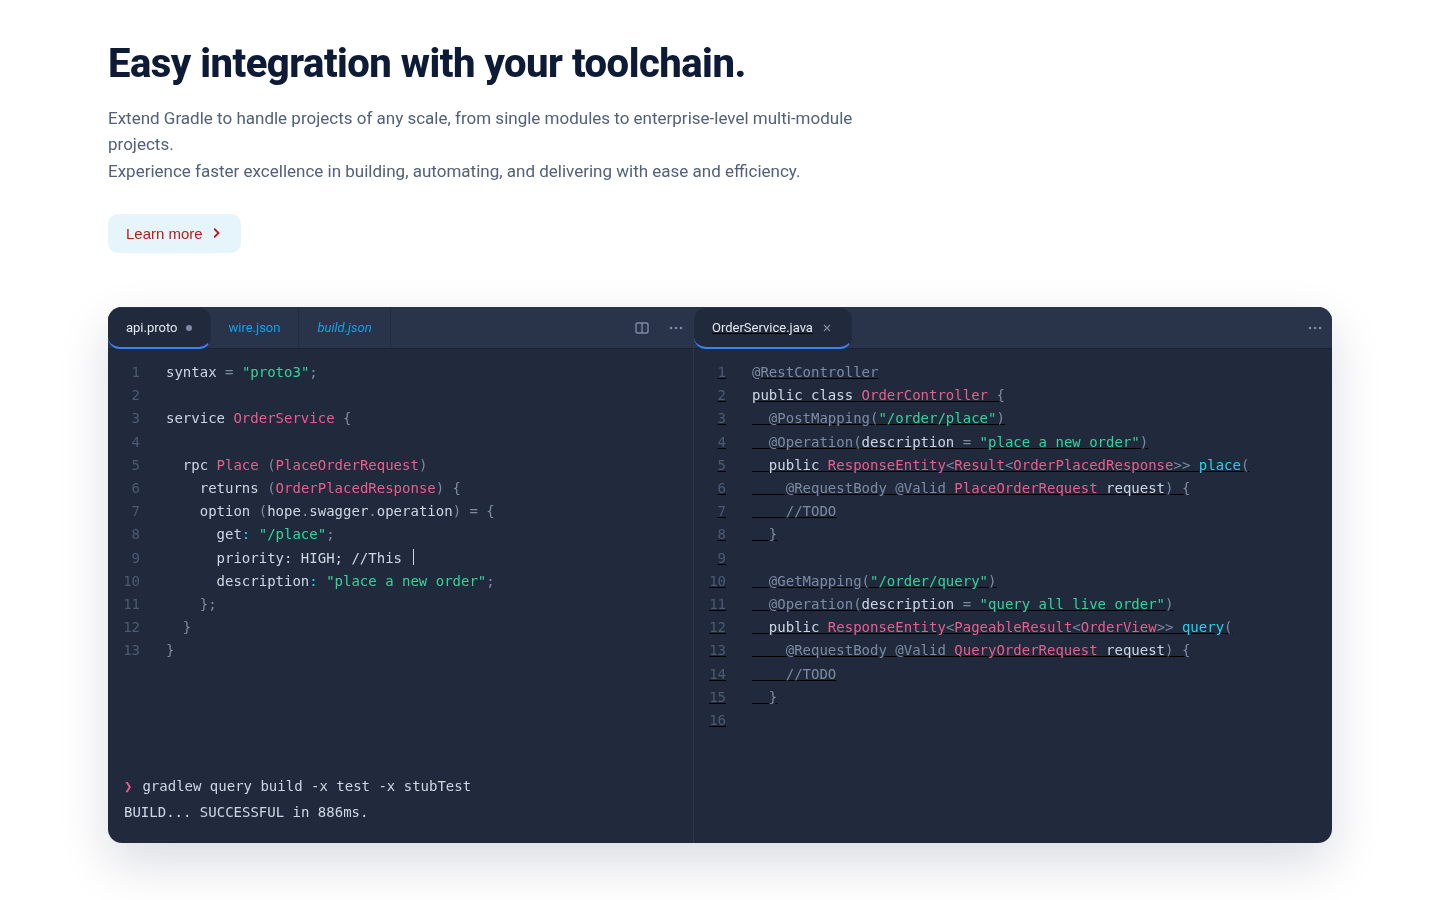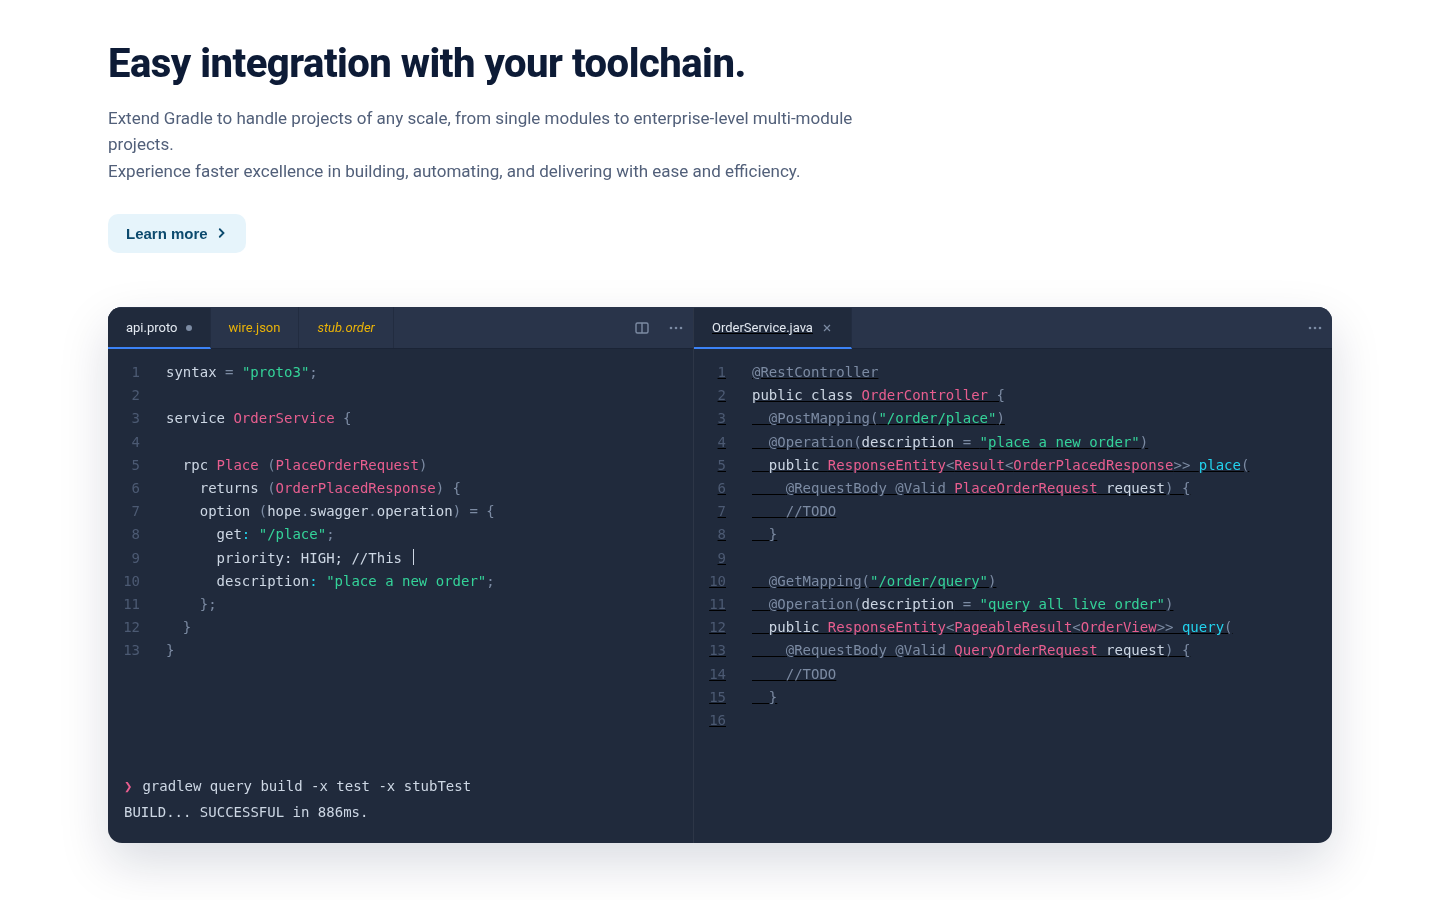--- a/index.html
+++ b/index.html
@@ -1,40 +1,40 @@
 <!DOCTYPE html>
 <html><head>
 <meta charset="utf-8">
 <style>
   * { box-sizing: border-box; margin: 0; padding: 0; }
   html, body { width: 1440px; height: 900px; font-family: -apple-system, BlinkMacSystemFont, "Segoe UI", Roboto, Arial, sans-serif; background: #fff; overflow: hidden; }
   .page { padding: 40px 108px 8px 108px; }
   .title { font-size: 40px; font-weight: 800; color: #0d1b36; letter-spacing: -0.5px; margin-bottom: 18px; }
   .subtitle { font-size: 17px; line-height: 1.55; color: #52607a; max-width: 760px; margin-bottom: 30px; }
-  .learn-btn { display: inline-flex; align-items: center; gap: 8px; background: #e6f4fb; color: #0c4a6e; border: none; border-radius: 10px; padding: 11px 18px; font-size: 15px; font-weight: 700; cursor: pointer; }
+  .learn-btn { display: inline-flex; align-items: center; gap: 8px; background: #e6f4fb; color: #b91c1c; border: none; border-radius: 10px; padding: 11px 18px; font-size: 15px; font-weight: 400; cursor: pointer; }
   .learn-btn svg { width: 12px; height: 12px; }
 
   
   .ide {
     margin-top: 54px;
     display: flex;
     width: 100%;
     border-radius: 14px;
     overflow: hidden;
     box-shadow: 0 20px 50px rgba(2,20,60,.15);
     background: #202a3c;
     height: 536px;
   }
   .pane-left  { flex: 0 0 586px; display:flex; flex-direction:column; border-right: 1px solid rgba(255,255,255,0.06); }
   .pane-right { flex: 1; display:flex; flex-direction:column;text-decoration:underline; }
 
   
   .tabs { display:flex; align-items:stretch; height:42px; background:#29344a; border-bottom:1px solid #1b2436; }
-  .tab { display:flex; align-items:center; gap:8px; padding:0 18px; font-size:13px; color:#eab308; cursor:pointer; border-right:1px solid #222c40; }
-  .tab.active { background:#202a3c; color:#e2e8f0; border-bottom:2px solid #3b82f6; position:relative; top:1px; }
+  .tab { display:flex; align-items:center; gap:8px; padding:0 18px; font-size:13px; color:#0ea5e9; cursor:pointer; border-right:1px solid #222c40; }
+  .tab.active { background:#202a3c; color:#e2e8f0; border-bottom:2px solid #3b82f6; position:relative; top:1px;border-radius:12px; }
   .tab.italic { font-style: italic; }
   .tab .dot { width:6px;height:6px;border-radius:50%;background:#7c8ba3; }
   .tab .close { width:12px;height:12px; color:#7c8ba3; }
   .tabs .spacer { flex:1; }
   .tab-icon { display:flex; align-items:center; justify-content:center; width:34px; color:#7c8ba3; cursor:pointer; }
   .tab-icon svg { width:16px; height:16px; }
 
   
   .code { flex:1; overflow:hidden; font-family: ui-monospace,SFMono-Regular,Menlo,Consolas,monospace; font-size: 14px; line-height: 23.2px; padding: 12px 0 0 0; white-space: pre; color:#cdd7e4; }
   .code-row { display:flex; }
@@ -91,21 +91,21 @@
     <div class="pane-left">
       <div class="tabs">
           <div class="tab active">
             <span>api.proto</span>
             <span class="dot"></span>
           </div>
           <div class="tab">
             <span>wire.json</span>
           </div>
           <div class="tab italic">
-            <span>stub.order</span>
+            <span>build.json</span>
           </div>
           <div class="spacer"></div>
           <div class="tab-icon">
             <svg viewBox="0 0 16 16" fill="none" stroke="currentColor" stroke-width="1.4">
               <rect x="2" y="3" width="12" height="10" rx="1.5"></rect>
               <line x1="8" y1="3" x2="8" y2="13"></line>
             </svg>
           </div>
           <div class="tab-icon">
             <svg viewBox="0 0 16 16" fill="currentColor">

